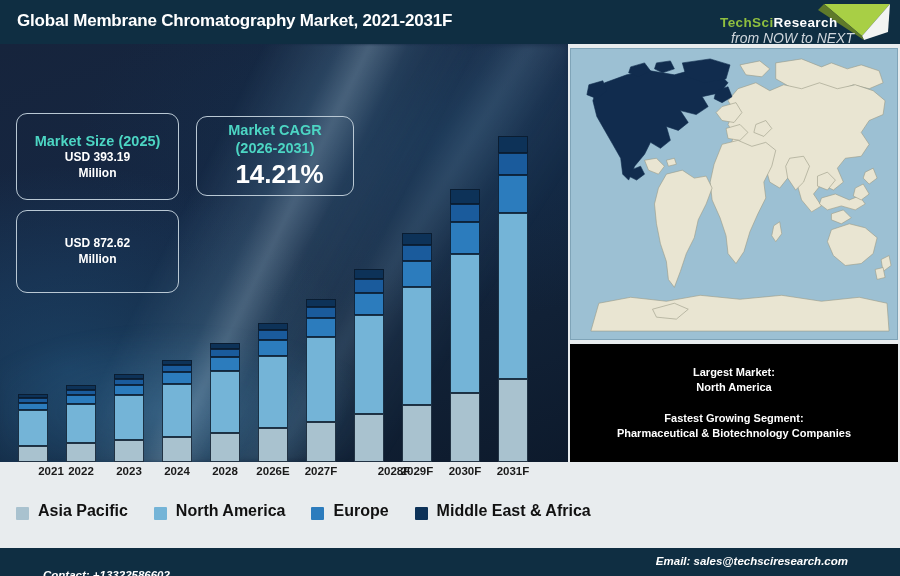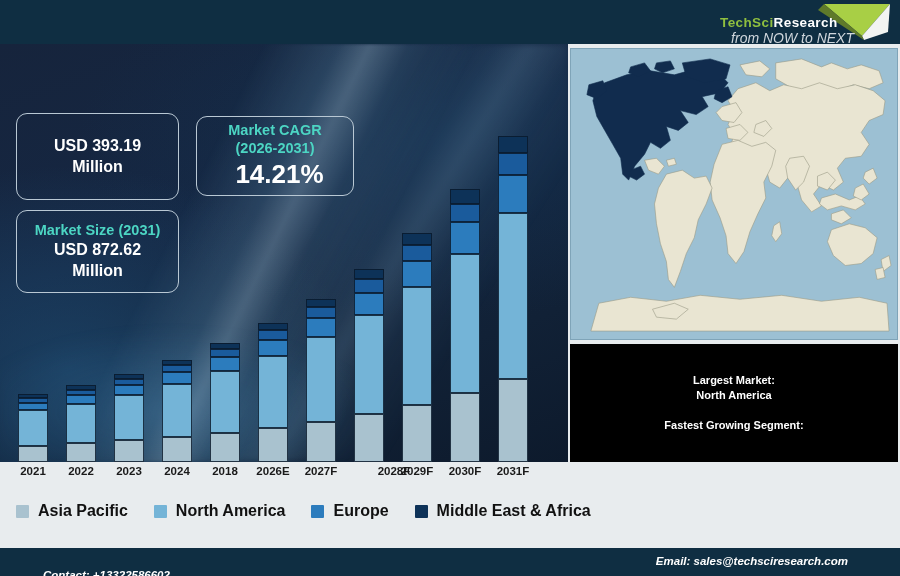--- a/index.html
+++ b/index.html
@@ -92,21 +92,21 @@
     text-align: center;
     background: transparent;
     display: flex; flex-direction: column;
     align-items: center; justify-content: center;
   }
   .stat-label {
     color: #4cd5c3; font-size: 14.5px; font-weight: bold;
     line-height: 1.28; white-space: nowrap;
   }
   .stat-value {
-    color: #ffffff; font-size: 16px; font-weight: bold;
+    color: #ffffff; font-size: 12px; font-weight: bold;
     line-height: 1.3; white-space: nowrap;
   }
   .stat-value.big { font-size: 26px; margin-left: 9px; }
   #stat-size-2025 { left: 16px;  top: 69px;  width: 163px; height: 87px; }
   #stat-cagr     { left: 196px; top: 72px;  width: 158px; height: 80px; }
   #stat-size-2031 { left: 16px;  top: 166px; width: 163px; height: 83px; }
 
   
   #bars {
     position: absolute; left: 0; top: 0;
@@ -155,21 +155,21 @@
   .info-gap { height: 16px; }
 
   
   #legend {
     position: absolute; left: 0; top: 488px;
     width: 900px; height: 46px;
     display: flex; align-items: center;
     padding-left: 16px;
     background: #e8ecee;
   }
-  .legend-item { display: flex; align-items: center; }
+  .legend-item { display: flex; align-items: flex-end; }
   .legend-swatch {
     width: 13px; height: 13px; border-radius: 1px;
     margin-right: 9px; flex: 0 0 auto;
   }
   .legend-label {
     font-size: 16px; font-weight: bold; color: #111111;
     white-space: nowrap; margin-right: 26px;
   }
 
   
@@ -185,20 +185,21 @@
   }
   #footer-contact { left: 43px; margin-top: 14px; }
   #footer-email { right: 52px; }
 </style>
 </head>
 <body>
 
 <div id="page">
 
   <div id="header">
+    <div id="header-title">Global Membrane Chromatography Market, 2021-2031F</div>
     <div id="logo-box">
       <svg class="logo-arrow-svg" width="180" height="42" viewBox="0 0 180 42">
         <polygon points="112,2 178,2 150,34" fill="#a8cf45"></polygon>
         <polygon points="150,34 178,2 176,30 152,38" fill="#f2f4f2"></polygon>
         <polygon points="112,2 150,34 152,38 106,8" fill="#5f7a2a"></polygon>
       </svg>
       <div id="logo-text"><span class="t1">TechSci</span><span class="t2">Research</span></div>
       <div id="logo-tag">from NOW to NEXT</div>
     </div>
   </div>
@@ -283,43 +284,43 @@
         <div class="bar" style="left: 498px; width: 30px; height: 326px;">
           <div class="seg" style="height: 17.1956px; background: rgb(13, 50, 88);"></div>
           <div class="seg" style="height: 21.8527px; background: rgb(26, 91, 156);"></div>
           <div class="seg" style="height: 37.6154px; background: rgb(44, 124, 189);"></div>
           <div class="seg" style="height: 166.224px; background: rgb(116, 180, 215);"></div>
           <div class="seg" style="height: 83.1121px; background: rgb(169, 194, 207);"></div>
         </div>
       </div>
 
     <div class="stat-box" id="stat-size-2025">
+      <div class="stat-label">Market Size (2025)</div>
       <div class="stat-value">USD 393.19</div>
       <div class="stat-value">Million</div>
     </div>
 
     <div class="stat-box" id="stat-cagr">
       <div class="stat-label">Market CAGR</div>
       <div class="stat-label">(2026-2031)</div>
       <div class="stat-value big">14.21%</div>
     </div>
 
     <div class="stat-box" id="stat-size-2031">
-      <div class="stat-label">Market Size (2031)</div>
       <div class="stat-value">USD 872.62</div>
       <div class="stat-value">Million</div>
     </div>
   </div>
 
   <div id="xaxis">
-      <div class="xtick" style="left: 9px;">2021</div>
+      <div class="xtick" style="left: 27px;">2021</div>
       <div class="xtick" style="left: 57px;">2022</div>
       <div class="xtick" style="left: 105px;">2023</div>
       <div class="xtick" style="left: 153px;">2024</div>
-      <div class="xtick" style="left: 201px;">2018</div>
+      <div class="xtick" style="left: 201px;">2028</div>
       <div class="xtick" style="left: 249px;">2026E</div>
       <div class="xtick" style="left: 297px;">2027F</div>
       <div class="xtick" style="left: 345px; margin-left: 25px;">2028F</div>
       <div class="xtick" style="left: 393px;">2029F</div>
       <div class="xtick" style="left: 441px;">2030F</div>
       <div class="xtick" style="left: 489px;">2031F</div>
     </div>
 
   <div id="map-box">
     <svg id="map-svg" viewBox="0 0 328 292" preserveAspectRatio="none">
@@ -371,20 +372,21 @@
         <path d="M60,122 L70,118 L74,126 L66,132 L58,128 Z"></path>
       </g>
     </svg>
   </div>
 
   <div id="info-box">
     <div class="info-line">Largest Market:</div>
     <div class="info-line">North America</div>
     <div class="info-gap"></div>
     <div class="info-line">Fastest Growing Segment:</div>
+    <div class="info-line">Pharmaceutical &amp; Biotechnology Companies</div>
   </div>
 
   <div id="legend">
       <div class="legend-item">
         <span class="legend-swatch" style="background: rgb(169, 194, 207);"></span>
         <span class="legend-label">Asia Pacific</span>
       </div>
       <div class="legend-item">
         <span class="legend-swatch" style="background: rgb(116, 180, 215);"></span>
         <span class="legend-label">North America</span>

